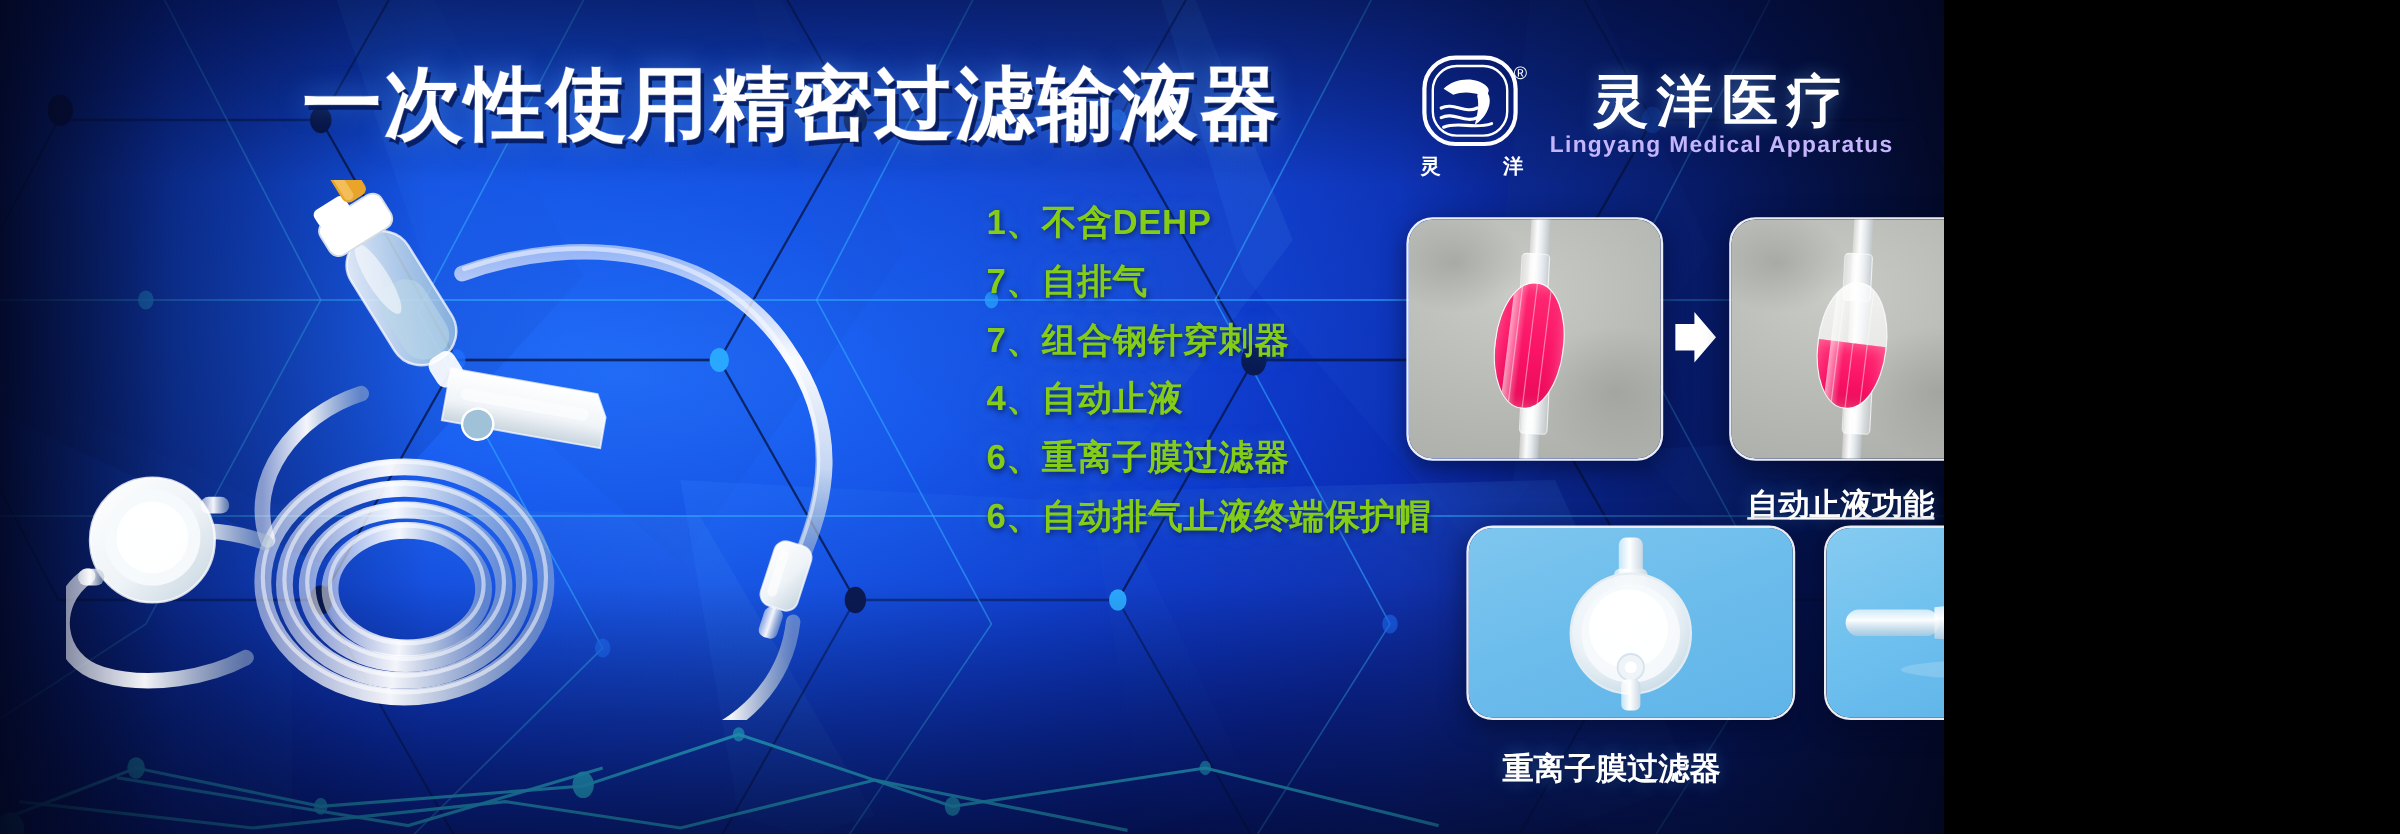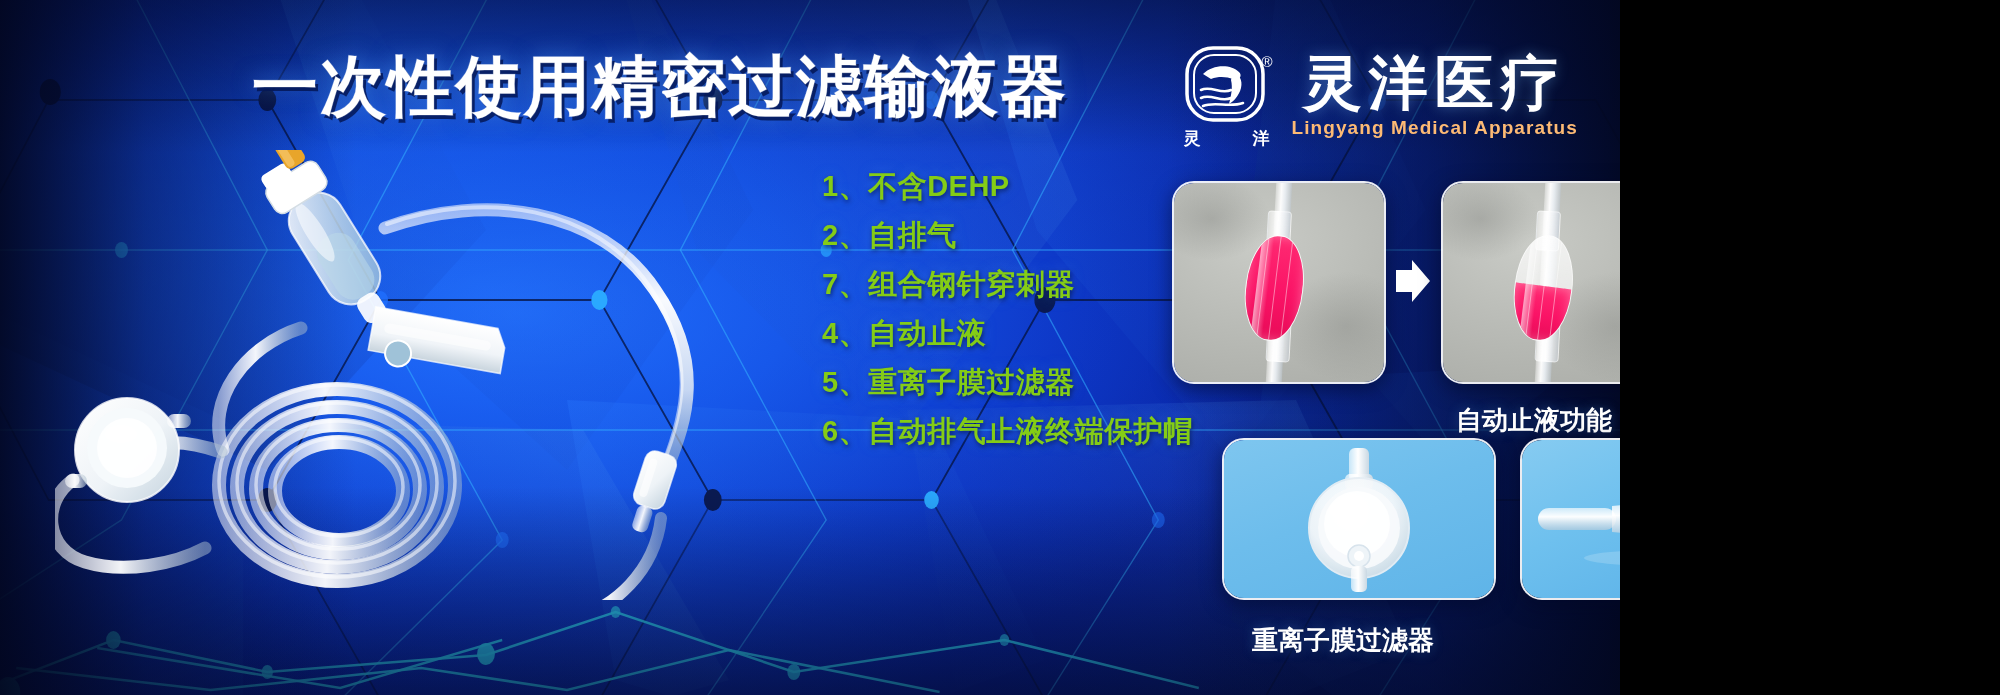--- a/index.html
+++ b/index.html
@@ -62,26 +62,26 @@
     position:absolute; right:-3px; top:10px;
     color:#fff; font-size:15px; line-height:1;
   }
   .logo-mark .cnsub{
     position:absolute; left:0; bottom:-2px; width:86px;
     display:flex; justify-content:space-between;
     color:#fff; font-size:17px; font-weight:700; letter-spacing:0;
   }
   .logo-text{ display:flex; flex-direction:column; align-items:center; gap:2px; }
   .logo-cn{
-    color:#fff; font-size:59px; font-weight:600; letter-spacing:7px;
+    color:#fff; font-size:47px; font-weight:600; letter-spacing:7px;
     line-height:1.05; white-space:nowrap;
     text-shadow:0 0 14px rgba(120,190,255,.45);
   }
   .logo-en{
-    color:#fdba74; font-size:19px; font-weight:600; letter-spacing:1.1px;
+    color:#c4b5fd; font-size:19px; font-weight:600; letter-spacing:1.1px;
     white-space:nowrap;
   }
 
   
   .features{
     position:absolute;
     left:822px; top:172px;
     width:420px;
   }
   .feature-item{
@@ -429,24 +429,24 @@
         <rect x="-26" y="-8" width="52" height="15" rx="4" fill="#132a5e"></rect>
       </g>
       <g transform="translate(430,478)">
         <rect x="-20" y="-7" width="40" height="13" rx="4" fill="#132a5e"></rect>
       </g>
     </svg>
   </div>
 
   <div class="features">
     <div class="feature-item">1、不含DEHP</div>
-    <div class="feature-item">2、自排气</div>
+    <div class="feature-item">7、自排气</div>
     <div class="feature-item">7、组合钢针穿刺器</div>
     <div class="feature-item">4、自动止液</div>
-    <div class="feature-item">5、重离子膜过滤器</div>
+    <div class="feature-item">6、重离子膜过滤器</div>
     <div class="feature-item">6、自动排气止液终端保护帽</div>
   </div>
 
   <div class="panel" style="left:1172px; top:181px; width:210px; height:199px;">
     <div class="panel-inner">
       <div class="grey-bg"></div>
       <div class="tube"></div>
       <div class="connector top"></div>
       <div class="connector bottom"></div>
       <div class="disc">
@@ -496,21 +496,21 @@
       <div class="disc">
         <div class="fill" style="height:34%"></div>
         <div class="rib" style="left:28%"></div>
         <div class="rib" style="left:50%"></div>
         <div class="rib" style="left:72%"></div>
         <div class="sheen"></div>
       </div>
     </div>
   </div>
 
-  <div class="caption" style="left:1456px; top:407px;">自动止液功能</div>
+  <div class="caption" style="left:1456px; top:407px;text-decoration:underline;">自动止液功能</div>
 
   <div class="panel" style="left:1222px; top:438px; width:270px; height:158px;">
     <div class="panel-inner">
       <div class="lightblue-bg"></div>
       <svg class="filter-dev" viewBox="0 0 160 150" width="160" height="150">
         <defs>
           <radialGradient id="fdA" cx="42%" cy="34%" r="70%">
             <stop offset="0%" stop-color="#ffffff"></stop>
             <stop offset="62%" stop-color="#f2f6f9"></stop>
             <stop offset="100%" stop-color="#cfdde7"></stop>

